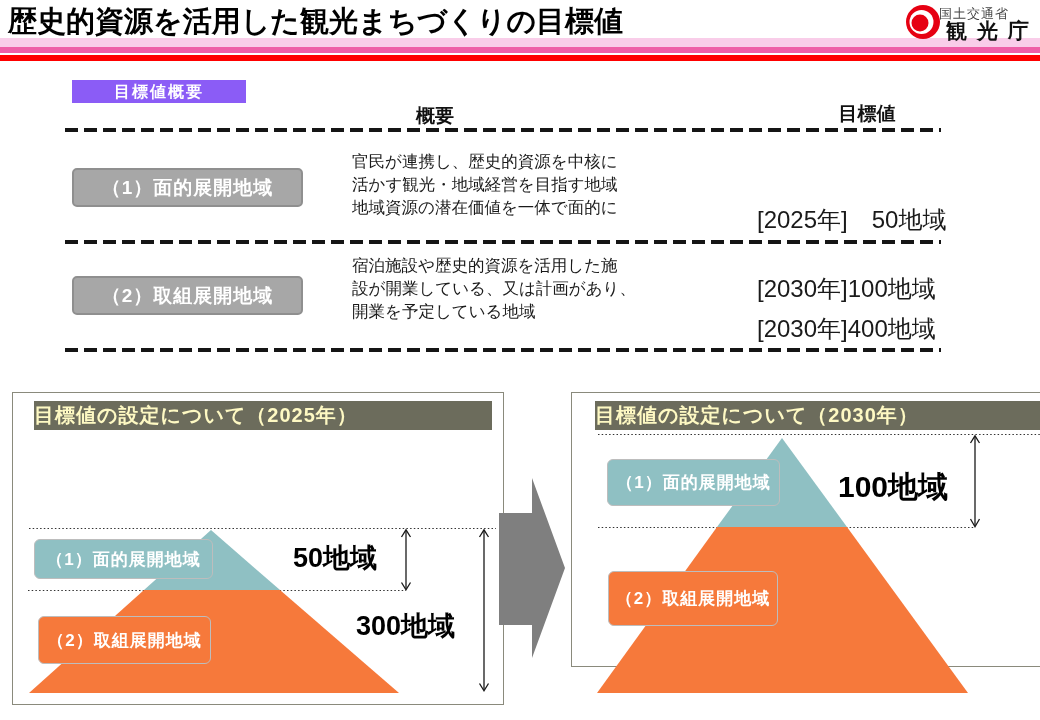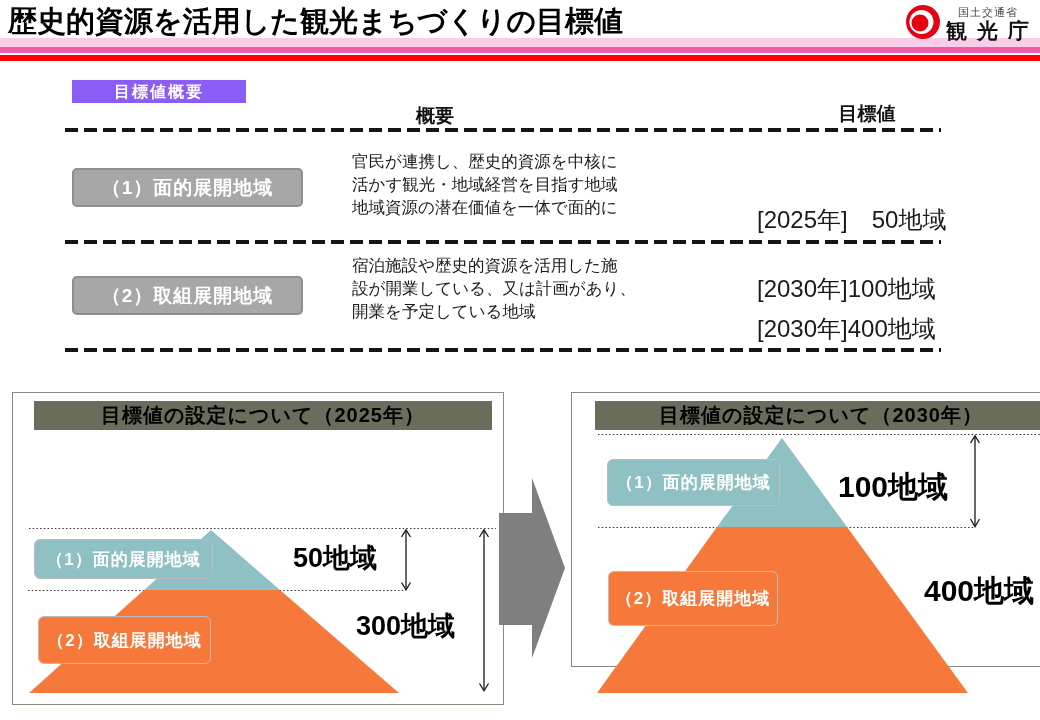--- a/index.html
+++ b/index.html
@@ -11,41 +11,41 @@
   .abs { position:absolute; }
 
   
   .page-title { left:8px; top:2px; font-size:29px; font-weight:bold; letter-spacing:0px; color:#000; white-space:nowrap;text-align:right; }
   .bar { left:0; width:1040px; }
   .bar-pink    { top:38px; height:9px; }
   .bar-magenta { top:47px; height:6px; }
   .bar-red     { top:55px; height:6px; }
   .logo { left:903px; top:2px; width:137px; height:40px; }
   .logo svg { position:absolute; left:0; top:0; }
-  .logo-ministry { position:absolute; left:55px; top:3px; font-size:11px; color:#444; letter-spacing:1px; white-space:nowrap; }
+  .logo-ministry { position:absolute; left:36px; top:3px; font-size:13px; color:#444; letter-spacing:1px; white-space:nowrap; }
   .logo-agency   { position:absolute; left:43px; top:15px; font-size:21px; font-weight:bold; color:#111; letter-spacing:10px; white-space:nowrap; }
 
   
   .section-box { left:72px; top:80px; width:174px; height:23px; color:#fff; font-size:16px; font-weight:bold;
                  text-align:center; line-height:23px; letter-spacing:2px; }
   .col-h { font-size:19px; font-weight:bold; text-align:center; }
   .col-summary { left:385px; top:103px; width:100px; }
   .col-target  { left:817px; top:101px; width:100px; }
   .dash { left:65px; width:876px; height:4px;
           background:repeating-linear-gradient(90deg,#151515 0 13px,transparent 13px 19px); }
   .rowbox { left:72px; width:231px; height:39px; border:2px solid #8f8f8f; border-radius:5px;
             color:#fff; font-size:19px; font-weight:bold; text-align:center; line-height:35px; letter-spacing:1px; }
   .desc { left:352px; width:370px; font-size:16.5px; line-height:23px; color:#1a1a1a; }
   .tgt  { left:757px; width:220px; font-size:24px; line-height:23px; color:#1a1a1a; white-space:pre; }
 
   
   .panel { border:1px solid #8a8a7c; background:#fff; }
   .panel-left  { left:12px;  top:392px; width:492px; height:313px; }
   .panel-right { left:571px; top:392px; width:486px; height:275px; }
-  .panel-header { position:absolute; color:#000000; font-size:20px; font-weight:bold; text-align:center;
+  .panel-header { position:absolute; color:#fef9c3; font-size:20px; font-weight:bold; 
                   line-height:29px; letter-spacing:1px; }
   .panel-svg { position:absolute; left:0; top:0; }
   .dotline { stroke:#333; stroke-width:1; stroke-dasharray:1.5 2.2; }
   .dim { stroke:#1a1a1a; stroke-width:1.3; fill:none; }
   .plabel { position:absolute; color:#fff; font-weight:bold; font-size:17px; border-radius:6px;
             border:1px solid #bdbdbd; display:flex; align-items:center; justify-content:center; letter-spacing:1px; }
   .pvalue { position:absolute; font-weight:bold; color:#000; white-space:nowrap; }
   .big-arrow { z-index:5; }
 </style>
 </head>
@@ -135,18 +135,17 @@
     <g class="dim">
       <line x1="478" y1="43" x2="478" y2="297"></line>
       <polyline points="473.5,50 478,42.8 482.5,50"></polyline>
       <polyline points="473.5,290.5 478,297.8 482.5,290.5"></polyline>
     </g>
   </svg>
   <div class="panel-header" style="left: 23px; top: 8px; width: 452px; height: 29px; background: rgb(108, 108, 92);">目標値の設定について（2030年）</div>
   <div class="plabel" style="left: 35px; top: 66px; width: 173px; height: 47px; background: rgb(143, 192, 195);">（1）面的展開地域</div>
   <div class="pvalue" style="left:266px; top:74px; font-size:30px;">100地域</div>
   <div class="plabel" style="left: 36px; top: 178px; width: 170px; height: 55px; background: rgb(246, 121, 59);">（2）取組展開地域</div>
-  <div class="pvalue" style="left:352px; top:178px; font-size:30px;">400地域</div>
 </div>
 
 <svg class="abs big-arrow" style="left:492px; top:469px;" width="80" height="200" viewBox="0 0 80 200">
   <polygon points="7,44 40,44 40,9 73,99 40,189 40,156 7,156" fill="#7f7f7f"></polygon>
 </svg>
 
 </body></html>

